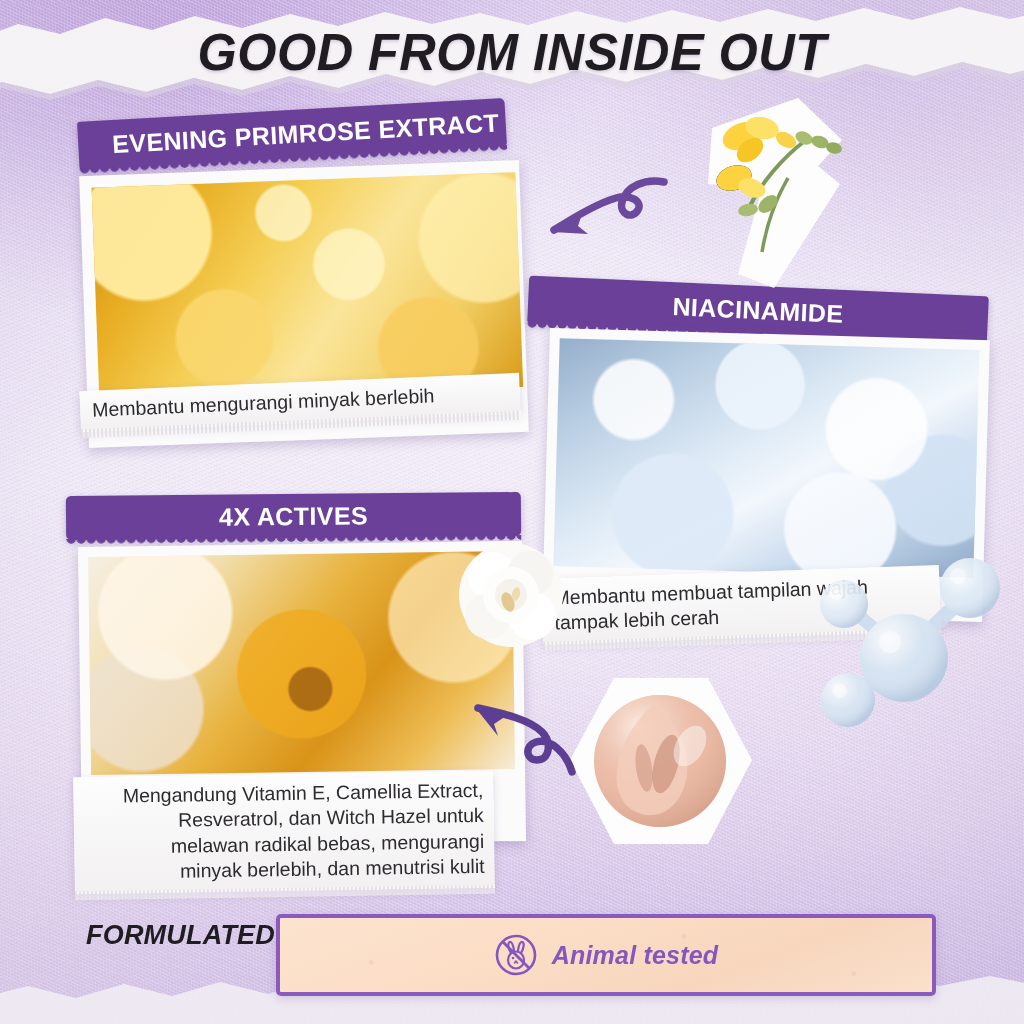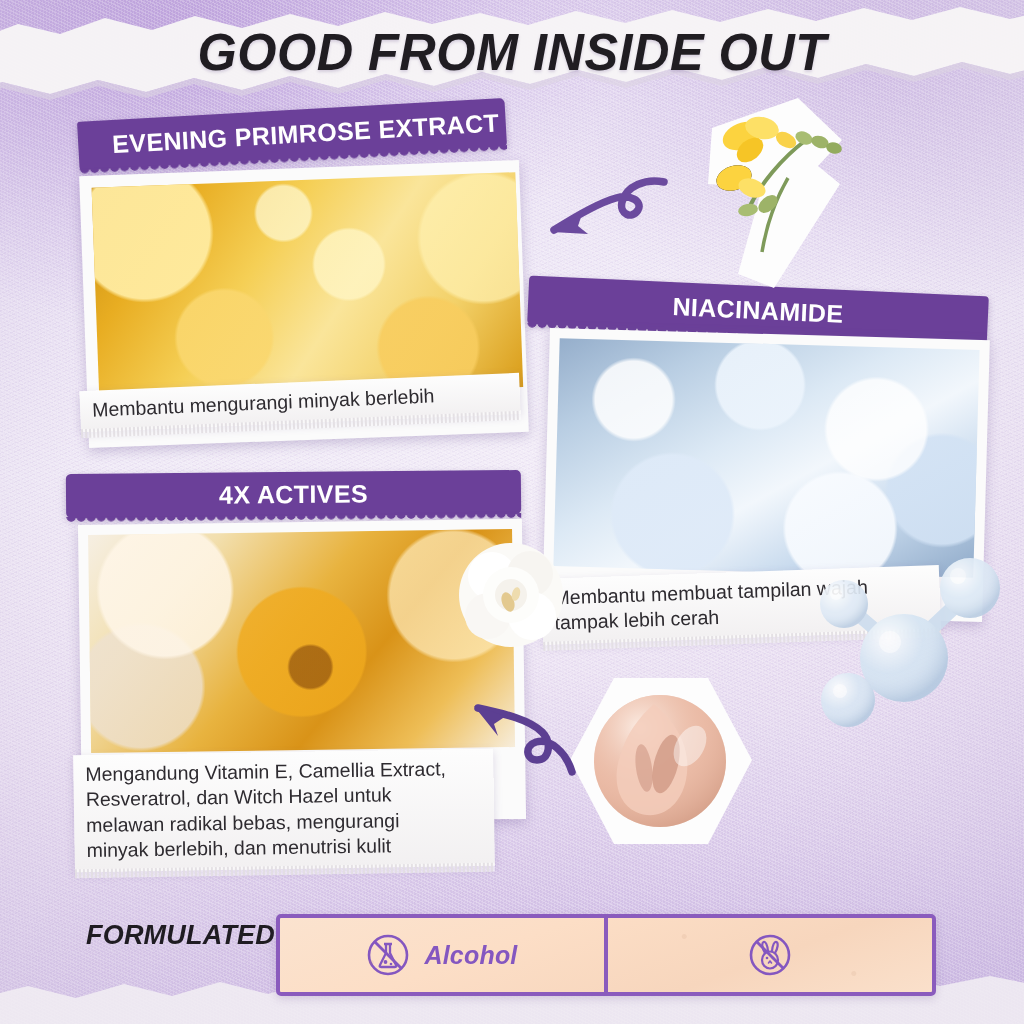--- a/index.html
+++ b/index.html
@@ -95,21 +95,21 @@
       radial-gradient(circle at 48% 18%, rgba(236,244,252,.9) 0 15%, rgba(0,0,0,0) 16%),
       radial-gradient(circle at 76% 36%, rgba(255,255,255,.8) 0 14%, rgba(0,0,0,0) 15%),
       radial-gradient(circle at 28% 76%, rgba(222,234,248,.95) 0 17%, rgba(0,0,0,0) 18%),
       radial-gradient(circle at 68% 80%, rgba(248,251,255,.9) 0 16%, rgba(0,0,0,0) 17%),
       radial-gradient(circle at 92% 62%, rgba(210,226,244,.9) 0 13%, rgba(0,0,0,0) 14%),
       linear-gradient(150deg,#95aecb 0%,#b9cee3 20%,#dce9f5 42%,#f2f7fc 58%,#c9dbee 76%,#8ea9c8 100%);
   }
   #c2 .cap{left:14px;top:300px;width:398px;transform:rotate(-2deg);}
 
   
-  #c3{left:66px;top:464px;width:475px;height:420px;}
+  #c3{left:66px;top:486px;width:475px;height:420px;text-align:right;}
   #c3 .banner{position:absolute;left:0;top:8px;width:455px;height:44px;
     justify-content:center;transform:rotate(-0.5deg);border-radius:5px;}
   #c3 .photo-wrap{position:absolute;left:14px;top:58px;width:444px;height:300px;
     transform:rotate(-0.8deg);padding:8px;}
   #c3 .photo{left:10px;top:10px;width:424px;height:218px;
     background:
       radial-gradient(circle at 52% 62%, rgba(120,60,10,.55) 0 8%, rgba(0,0,0,0) 9%),
       radial-gradient(circle at 50% 55%, rgba(240,170,30,.8) 0 26%, rgba(0,0,0,0) 27%),
       radial-gradient(circle at 18% 26%, rgba(255,246,232,.85) 0 17%, rgba(0,0,0,0) 18%),
       radial-gradient(circle at 12% 70%, rgba(238,225,208,.8) 0 15%, rgba(0,0,0,0) 16%),
@@ -303,32 +303,23 @@
 </svg>
 
 <div class="fw-label">
   <div>FORMULATED</div>
 </div>
 
 <div class="badges">
   <div class="badge">
     <svg width="44" height="44" viewBox="0 0 44 44">
       <circle cx="22" cy="22" r="19" fill="none" stroke="#8457c0" stroke-width="2.6"></circle>
-      <path d="M18,11 L26,11 M20,11 L20,20 L14,32 Q13,34 15,34 L29,34 Q31,34 30,32 L24,20 L24,11" fill="none" stroke="#8457c0" stroke-width="2.3" stroke-linejoin="round"></path>
-      <circle cx="19.5" cy="29" r="1.9" fill="#8457c0"></circle>
-      <circle cx="25" cy="31" r="1.3" fill="#8457c0"></circle>
-      <line x1="9" y1="9" x2="35" y2="35" stroke="#8457c0" stroke-width="2.8"></line>
-    </svg>
-    <span class="txt">Alcohol</span>
-  </div>
-  <div class="badge">
-    <svg width="44" height="44" viewBox="0 0 44 44">
-      <circle cx="22" cy="22" r="19" fill="none" stroke="#8457c0" stroke-width="2.6"></circle>
       <path d="M17,20 C14,15 13.5,10 15.5,9 C17.5,8 19.5,12 20,18" fill="none" stroke="#8457c0" stroke-width="2.2" stroke-linecap="round"></path>
       <path d="M27,20 C30,15 30.5,10 28.5,9 C26.5,8 24.5,12 24,18" fill="none" stroke="#8457c0" stroke-width="2.2" stroke-linecap="round"></path>
       <ellipse cx="22" cy="27" rx="8" ry="8.5" fill="none" stroke="#8457c0" stroke-width="2.2"></ellipse>
       <circle cx="19" cy="25" r="1.3" fill="#8457c0"></circle>
       <circle cx="25" cy="25" r="1.3" fill="#8457c0"></circle>
       <path d="M22,28 L20.5,30 M22,28 L23.5,30" stroke="#8457c0" stroke-width="1.6" stroke-linecap="round"></path>
       <line x1="9" y1="9" x2="35" y2="35" stroke="#8457c0" stroke-width="2.8"></line>
     </svg>
+    <span class="txt">Animal tested</span>
   </div>
 </div>
 
 </body></html>

